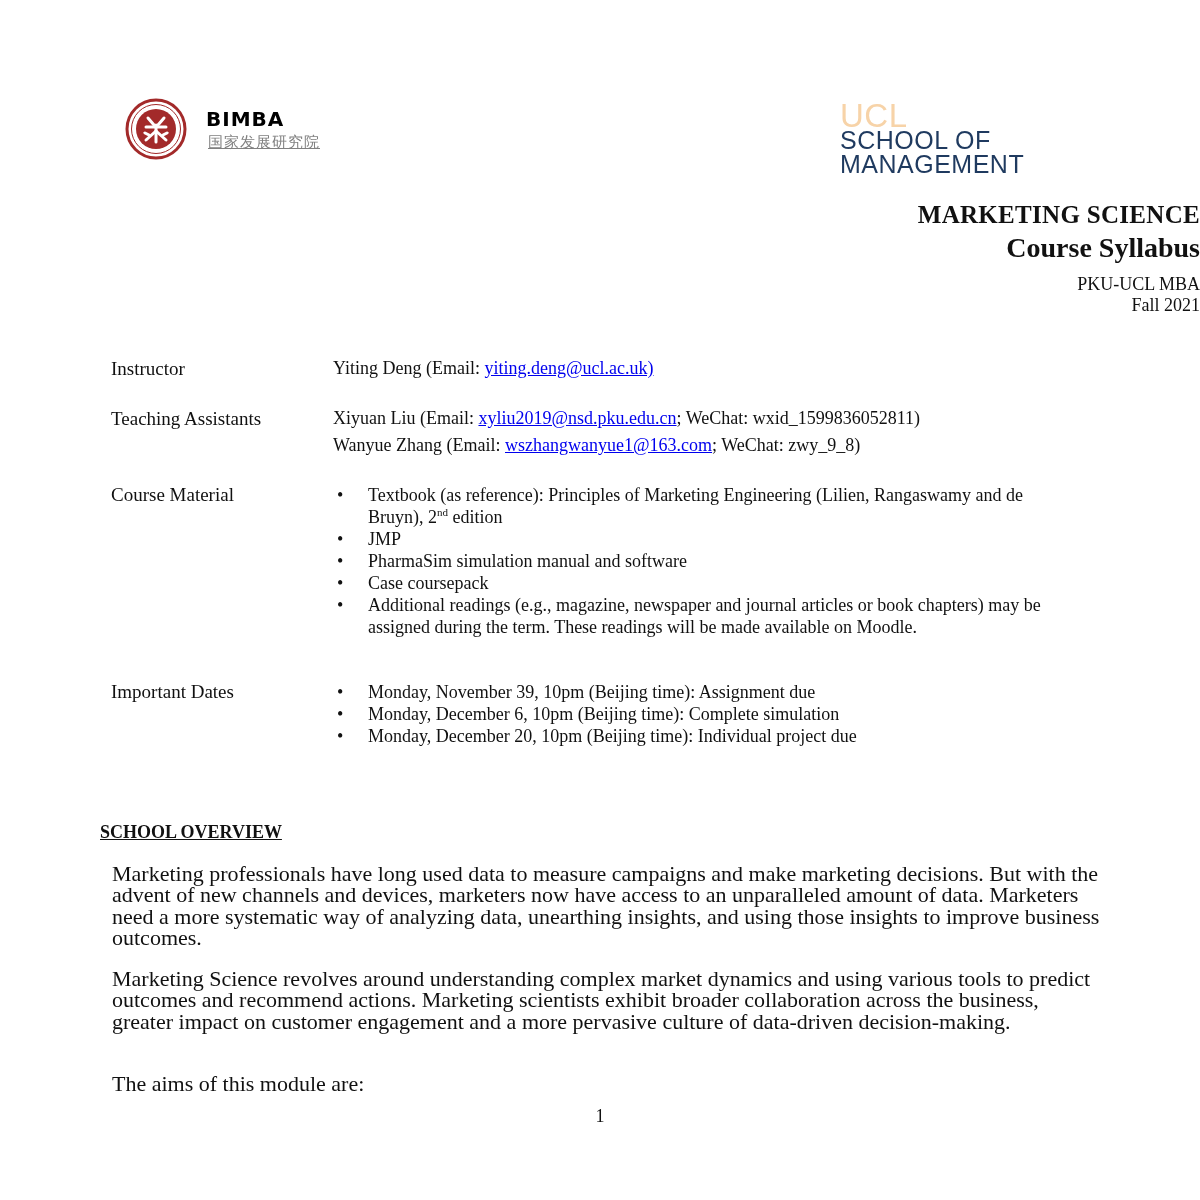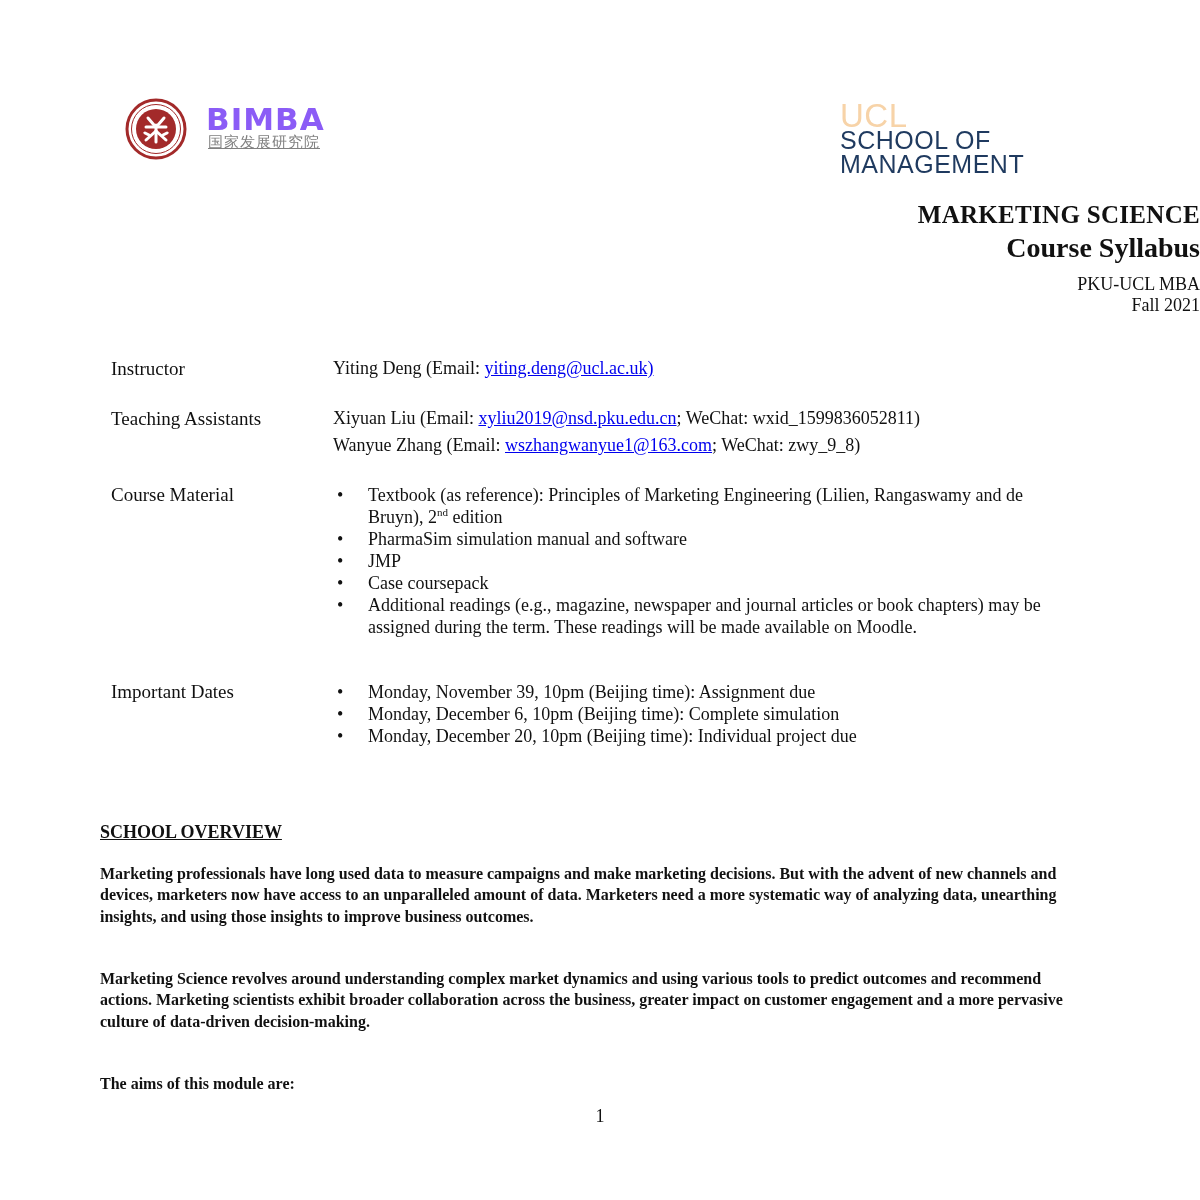--- a/index.html
+++ b/index.html
@@ -3,21 +3,21 @@
 <meta charset="utf-8">
 <style>
   html, body { margin: 0; padding: 0; background: #ffffff; }
   body { width: 1200px; height: 1200px; position: relative; overflow: hidden;
          font-family: "Liberation Serif", "DejaVu Serif", serif; color: #111; }
   .abs { position: absolute; }
 
   
   .pku-seal { left: 121px; top: 98px; width: 70px; height: 62px; }
   .bimba-text { left: 206px; top: 104px; font-family: "DejaVu Sans", "Liberation Sans", sans-serif;
-                font-weight: bold; font-size: 31px; letter-spacing: 1px; color: #8b5cf6; line-height: 30px; }
+                font-weight: bold; font-size: 20px; letter-spacing: 1px; color: #000000; line-height: 30px; }
   .bimba-cn { left: 208px; top: 134px; font-family: "DejaVu Sans", sans-serif;
               font-size: 15px; color: #808080; letter-spacing: 1px; line-height: 16px; text-decoration: underline; }
 
   
   .ucl-block { left: 840px; top: 104px; font-family: "Liberation Sans", "DejaVu Sans", sans-serif;
                line-height: 24px; }
   .ucl-top { color: #f7d3a8; font-size: 33px; letter-spacing: 0.5px; }
   .ucl-line { color: #1f3a5f; font-size: 25px; font-weight: normal; letter-spacing: 0.5px; }
 
   
@@ -30,21 +30,21 @@
   .label { left: 111px; font-size: 19px; }
   .val { left: 333px; font-size: 18px; white-space: nowrap; }
   a.link { color: #0000ee; text-decoration: underline; }
 
   ul.blist { position: absolute; left: 333px; margin: 0; padding: 0; list-style: none; font-size: 18px; line-height: 22px; }
   ul.blist li { position: relative; padding-left: 35px; }
   ul.blist li::before { content: "\2022"; position: absolute; left: 4px; top: 0; font-size: 18px; }
   sup { font-size: 11px; line-height: 0; }
 
   .section-head { left: 100px; top: 822px; font-size: 18px; font-weight: bold; text-decoration: underline; }
-  .para { left: 100px; width: 990px; font-size: 16px; line-height: 21.3px; font-weight: bold; }
+  .para { left: 112px; width: 990px; font-size: 22px; line-height: 21.3px; }
   .page-num { left: 0; width: 1200px; text-align: center; top: 1106px; font-size: 18px; }
 </style>
 </head>
 <body>
 
 <div class="abs pku-seal">
   <svg width="70" height="62" viewBox="0 0 70 62">
     <circle cx="35" cy="31" r="29" fill="#ffffff" stroke="#a32a2a" stroke-width="3"></circle>
     <circle cx="35" cy="31" r="20" fill="#a32a2a"></circle>
     <circle cx="35" cy="31" r="24.5" fill="none" stroke="#a32a2a" stroke-width="1"></circle>
@@ -83,22 +83,22 @@
 <div class="abs val" style="top:408px">
   <span>Xiyuan Liu (Email: </span><a class="link">xyliu2019@nsd.pku.edu.cn</a><span>; WeChat: wxid_1599836052811)</span>
 </div>
 <div class="abs val" style="top:435px">
   <span>Wanyue Zhang (Email: </span><a class="link">wszhangwanyue1@163.com</a><span>; WeChat: zwy_9_8)</span>
 </div>
 
 <div class="abs label" style="top:484px">Course Material</div>
 <ul class="blist" style="top:484px; width:730px;">
   <li><span>Textbook (as reference): Principles of Marketing Engineering (Lilien, Rangaswamy and de Bruyn), 2</span><sup>nd</sup><span> edition</span></li>
+  <li>JMP</li>
   <li>PharmaSim simulation manual and software</li>
-  <li>JMP</li>
   <li>Case coursepack</li>
   <li>Additional readings (e.g., magazine, newspaper and journal articles or book chapters) may be assigned during the term. These readings will be made available on Moodle.</li>
 </ul>
 
 <div class="abs label" style="top:681px">Important Dates</div>
 <ul class="blist" style="top:681px; width:760px;">
   <li>Monday, November 39, 10pm (Beijing time): Assignment due</li>
   <li>Monday, December 6, 10pm (Beijing time): Complete simulation</li>
   <li>Monday, December 20, 10pm (Beijing time):  Individual project due</li>
 </ul>

